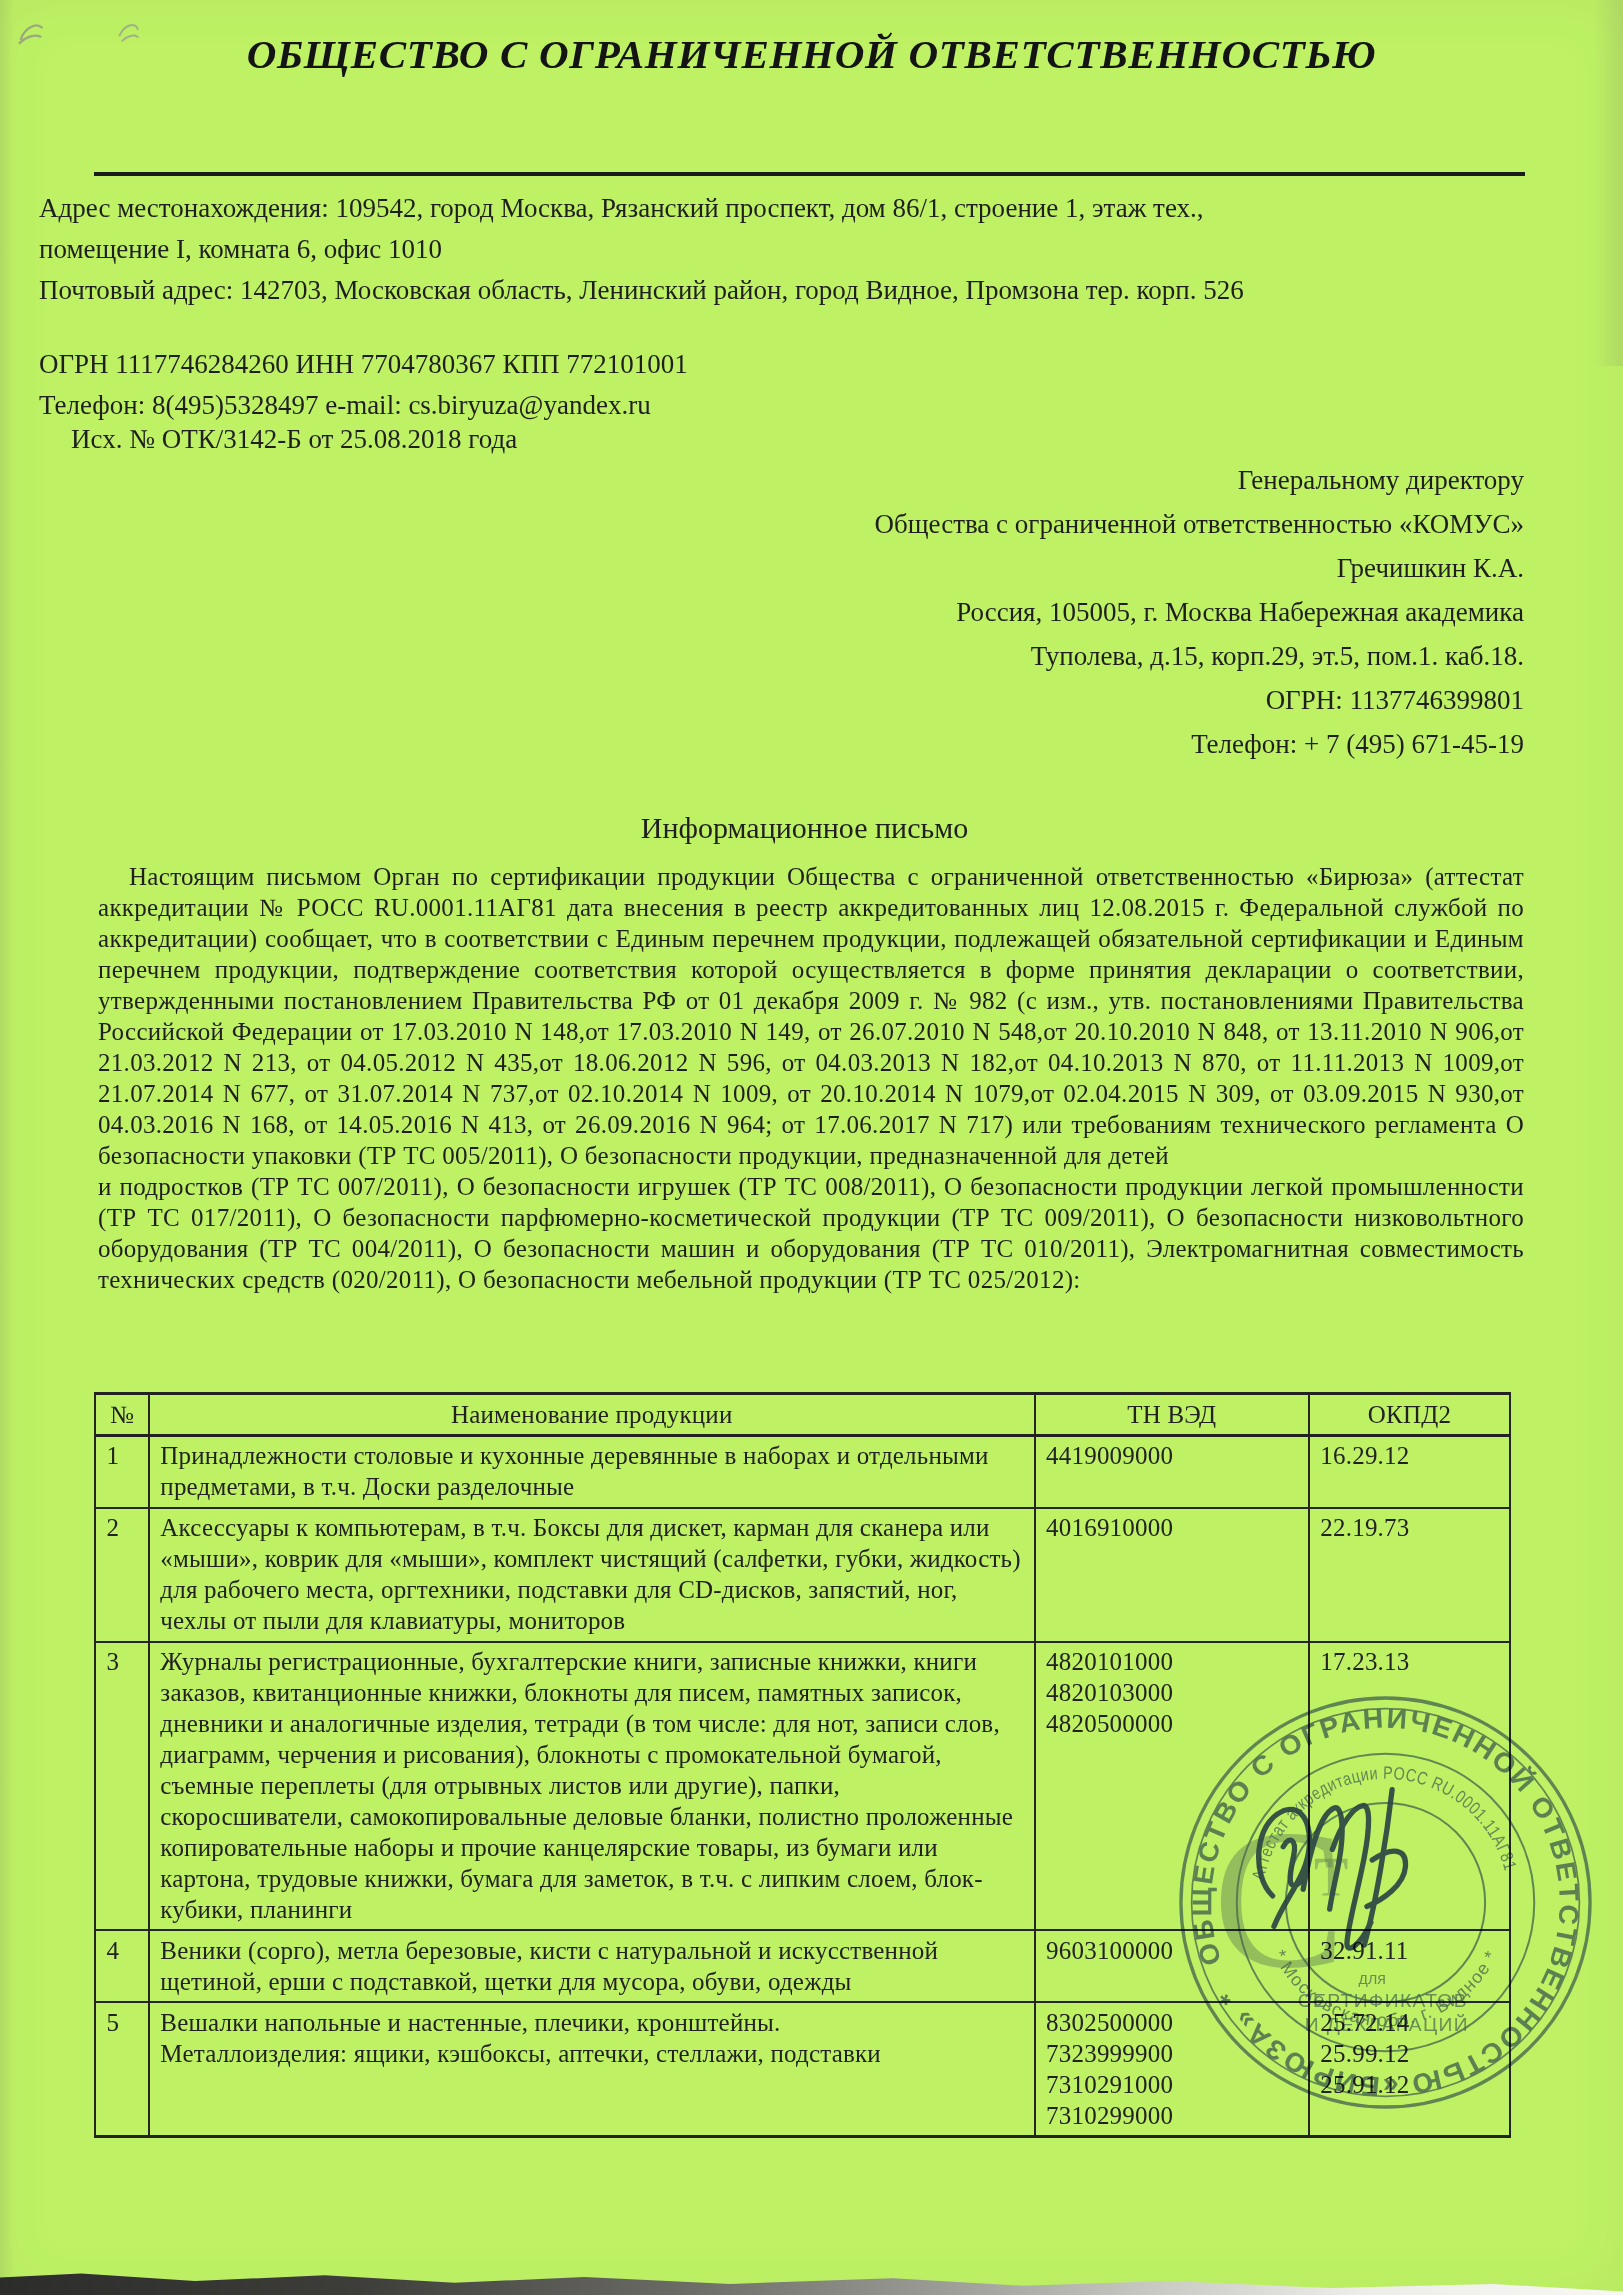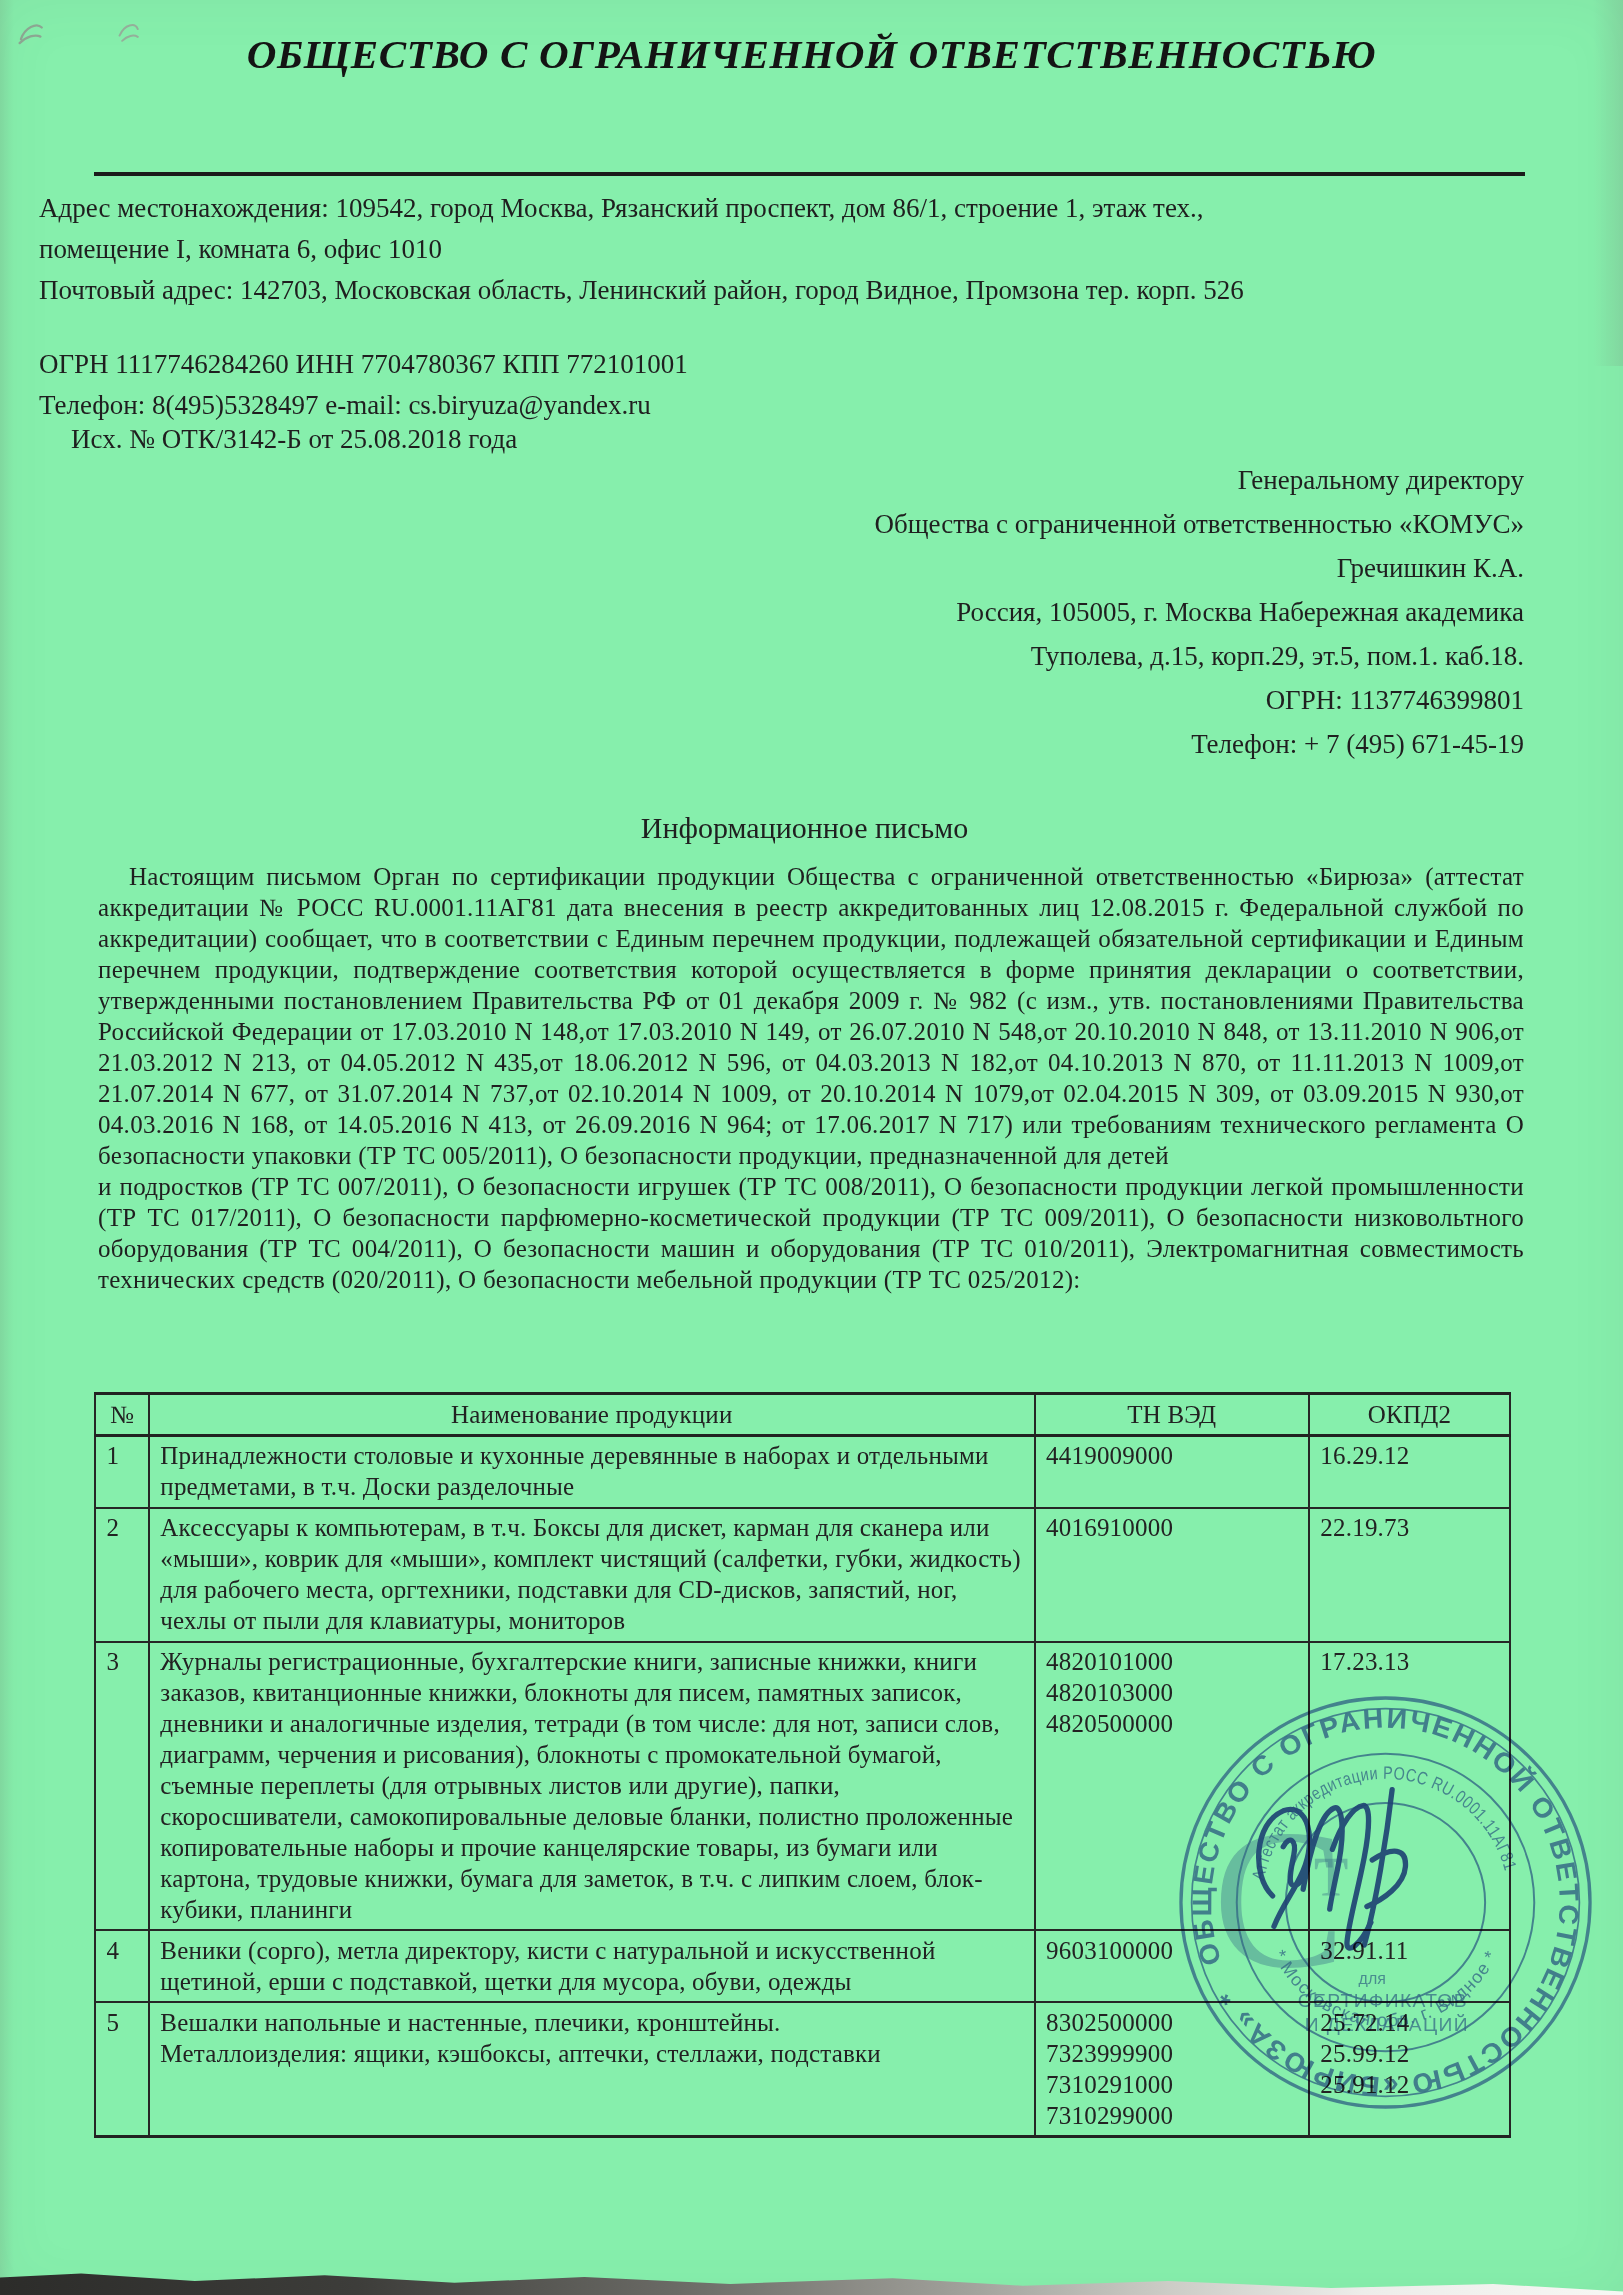--- a/index.html
+++ b/index.html
@@ -1,20 +1,20 @@
 <!DOCTYPE html>
 <html lang="ru" style="font-size:10.5px"><head>
 <meta charset="utf-8">
 <title>Scan</title>
 <style>
   html,body{margin:0;padding:0;background:#d8d8d4;}
   .page{
     position:relative;
     width:1623px;height:2295px;
-    background:#86efac;
+    background:#bef264;
     font-family:"Liberation Serif","DejaVu Serif",serif;
     color:#1f1f1f;
     overflow:hidden;
     box-shadow:inset 0 0 59px rgba(90,90,80,0.07);
   }
   
   .org-header{position:absolute;top:30px;left:0;width:100%;text-align:center;}
   .org-type{font-size:41px;font-weight:bold;font-style:italic;letter-spacing:0.7px;color:#141414;}
   .org-name{font-size:43px;font-weight:bold;font-style:italic;margin-top:5.2px;color:#141414;}
   .header-rule{position:absolute;top:172px;left:94px;width:1431px;height:3.9px;background:#1b1b1b;}
@@ -139,21 +139,21 @@
       <tr>
         <td class="cell-num">3</td>
         <td>Журналы регистрационные, бухгалтерские книги, записные книжки, книги заказов, квитанционные книжки, блокноты для писем, памятных записок, дневники и аналогичные изделия, тетради (в том числе: для нот, записи слов, диаграмм, черчения и рисования), блокноты с промокательной бумагой, съемные переплеты (для отрывных листов или другие), папки, скоросшиватели, самокопировальные деловые бланки, полистно проложенные копировательные наборы и прочие канцелярские товары, из бумаги или картона, трудовые книжки, бумага для заметок, в т.ч. с липким слоем, блок-кубики, планинги</td>
         <td>4820101000
 4820103000
 4820500000</td>
         <td>17.23.13</td>
       </tr>
       <tr>
         <td class="cell-num">4</td>
-        <td>Веники (сорго), метла директору, кисти с натуральной и искусственной щетиной, ерши с подставкой, щетки для мусора, обуви, одежды</td>
+        <td>Веники (сорго), метла березовые, кисти с натуральной и искусственной щетиной, ерши с подставкой, щетки для мусора, обуви, одежды</td>
         <td>9603100000</td>
         <td>32.91.11</td>
       </tr>
       <tr>
         <td class="cell-num">5</td>
         <td>Вешалки напольные и настенные, плечики, кронштейны.
 Металлоизделия: ящики, кэшбоксы, аптечки, стеллажи, подставки</td>
         <td>8302500000
 7323999900
 7310291000

